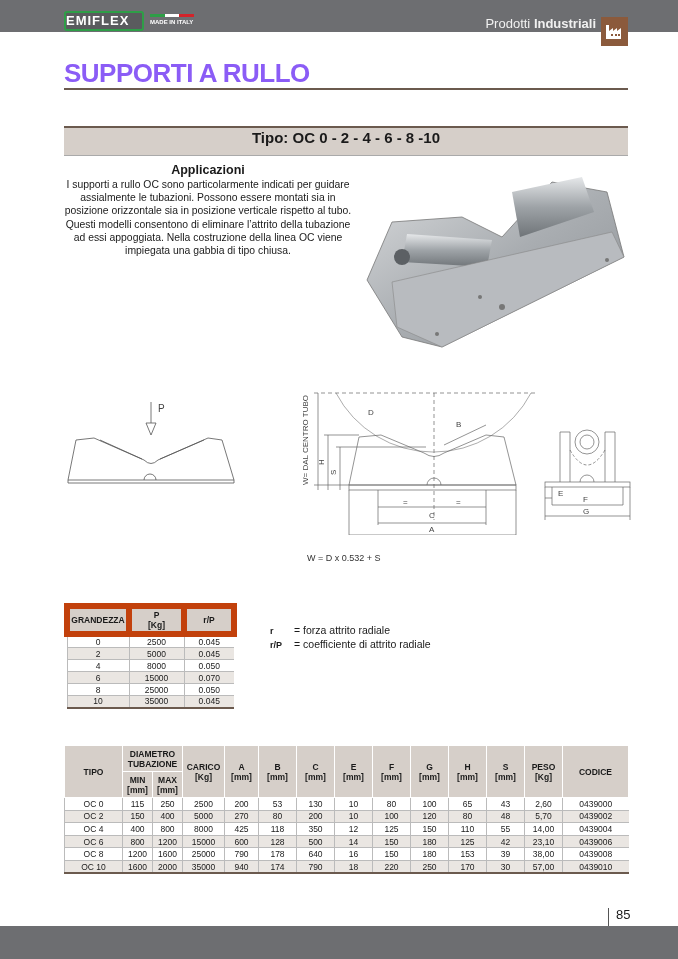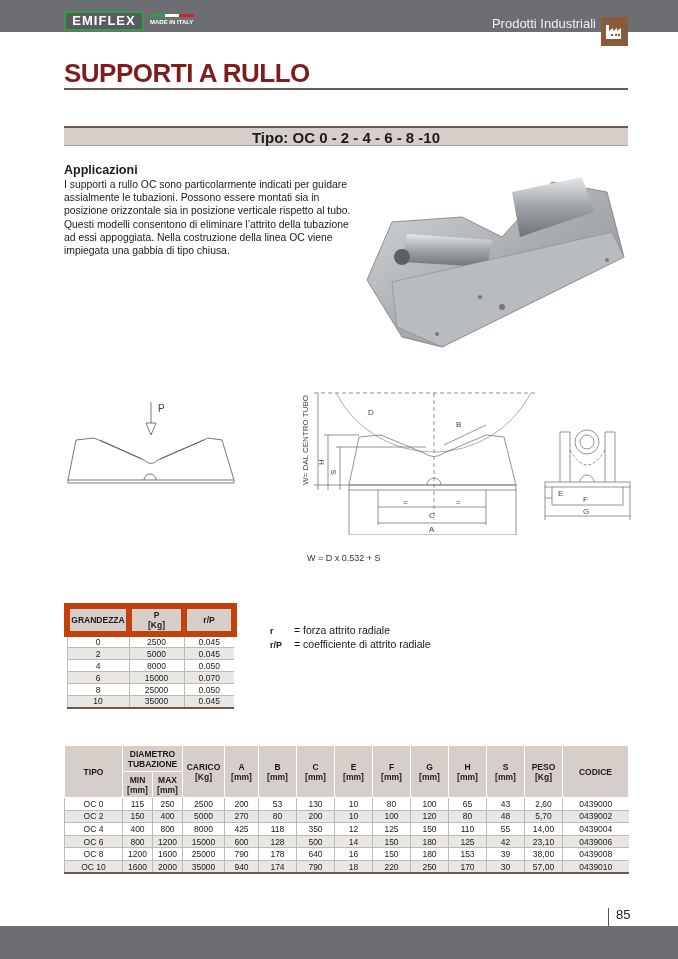--- a/index.html
+++ b/index.html
@@ -1,39 +1,39 @@
 <!DOCTYPE html>
 <html><head>
 <meta charset="utf-8">
 <style>
   * { margin:0; padding:0; box-sizing:border-box; }
   body { width:678px; height:959px; background:#fff; position:relative; overflow:hidden;
          font-family:"DejaVu Sans", sans-serif; color:#1a1a1a; }
   .topbar { position:absolute; left:0; top:0; width:678px; height:32px; background:#6d6e71; }
   .logo { position:absolute; left:64px; top:11px; height:20px; width:80px; background:#5a5b5e;
           border:2px solid #2e9e47; border-radius:3px; color:#fff; font-family:"Liberation Sans", sans-serif;
-          font-weight:bold; font-size:13px; letter-spacing:1px; text-align:center; line-height:16px; }
+          font-weight:bold; font-size:13px; letter-spacing:1px; line-height:16px; }
   .made { position:absolute; left:150px; top:14px; width:44px; }
   .flag { height:3px; display:flex; }
   .flag span { flex:1; }
   .made-text { font-family:"Liberation Sans", sans-serif; font-size:6px; font-weight:bold; color:#fff; margin-top:2px; white-space:nowrap; }
   .section-label { position:absolute; right:82px; top:16px; font-family:"Liberation Sans", sans-serif; font-size:13px; color:#f1f1f1; }
-  .section-label b { font-weight:normal; }
+  .section-label b { font-weight:bold; }
   .factory-box { position:absolute; left:601px; top:17px; width:27px; height:29px; background:#8b5a3c; }
   .factory-box svg { position:absolute; left:5px; top:8px; }
 
   h1 { position:absolute; left:64px; top:58px; font-family:"Liberation Sans", sans-serif; font-size:26px; font-weight:bold;
-       letter-spacing:-0.5px; color:#7f1d1d; }
+       letter-spacing:-0.5px; color:#8b5cf6; }
   .title-rule { position:absolute; left:64px; top:88px; width:564px; height:2px; background:#6b5a4e; }
 
-  .tipo-bar { position:absolute; left:64px; top:126px; width:564px; height:20px; background:#d6cfc9;
+  .tipo-bar { position:absolute; left:64px; top:126px; width:564px; height:30px; background:#d6cfc9;
               border-top:2px solid #6b5a4e; border-bottom:1px solid #aaa;
               font-family:"Liberation Sans", sans-serif; font-weight:bold; font-size:15px; text-align:center; line-height:19px; }
 
-  .text-block { position:absolute; left:64px; top:163px; width:288px; font-family:"Liberation Sans", sans-serif; }
+  .text-block { position:absolute; left:64px; top:163px; width:288px; font-family:"Liberation Sans", sans-serif;text-align:center; }
   .text-block h3 { font-size:12.5px; font-weight:bold; margin-bottom:1px; }
   .text-block p { font-size:10.4px; line-height:13.2px; margin-bottom:7px; }
 
   .photo { position:absolute; left:362px; top:162px; width:268px; height:195px; }
 
   .drawing { position:absolute; }
   .formula { position:absolute; left:307px; top:553px; font-family:"Liberation Sans", sans-serif; font-size:9px; color:#333; }
 
   table { border-collapse:collapse; font-family:"Liberation Sans", sans-serif; }
   .t1 { position:absolute; left:64px; top:603px; width:173px; }

